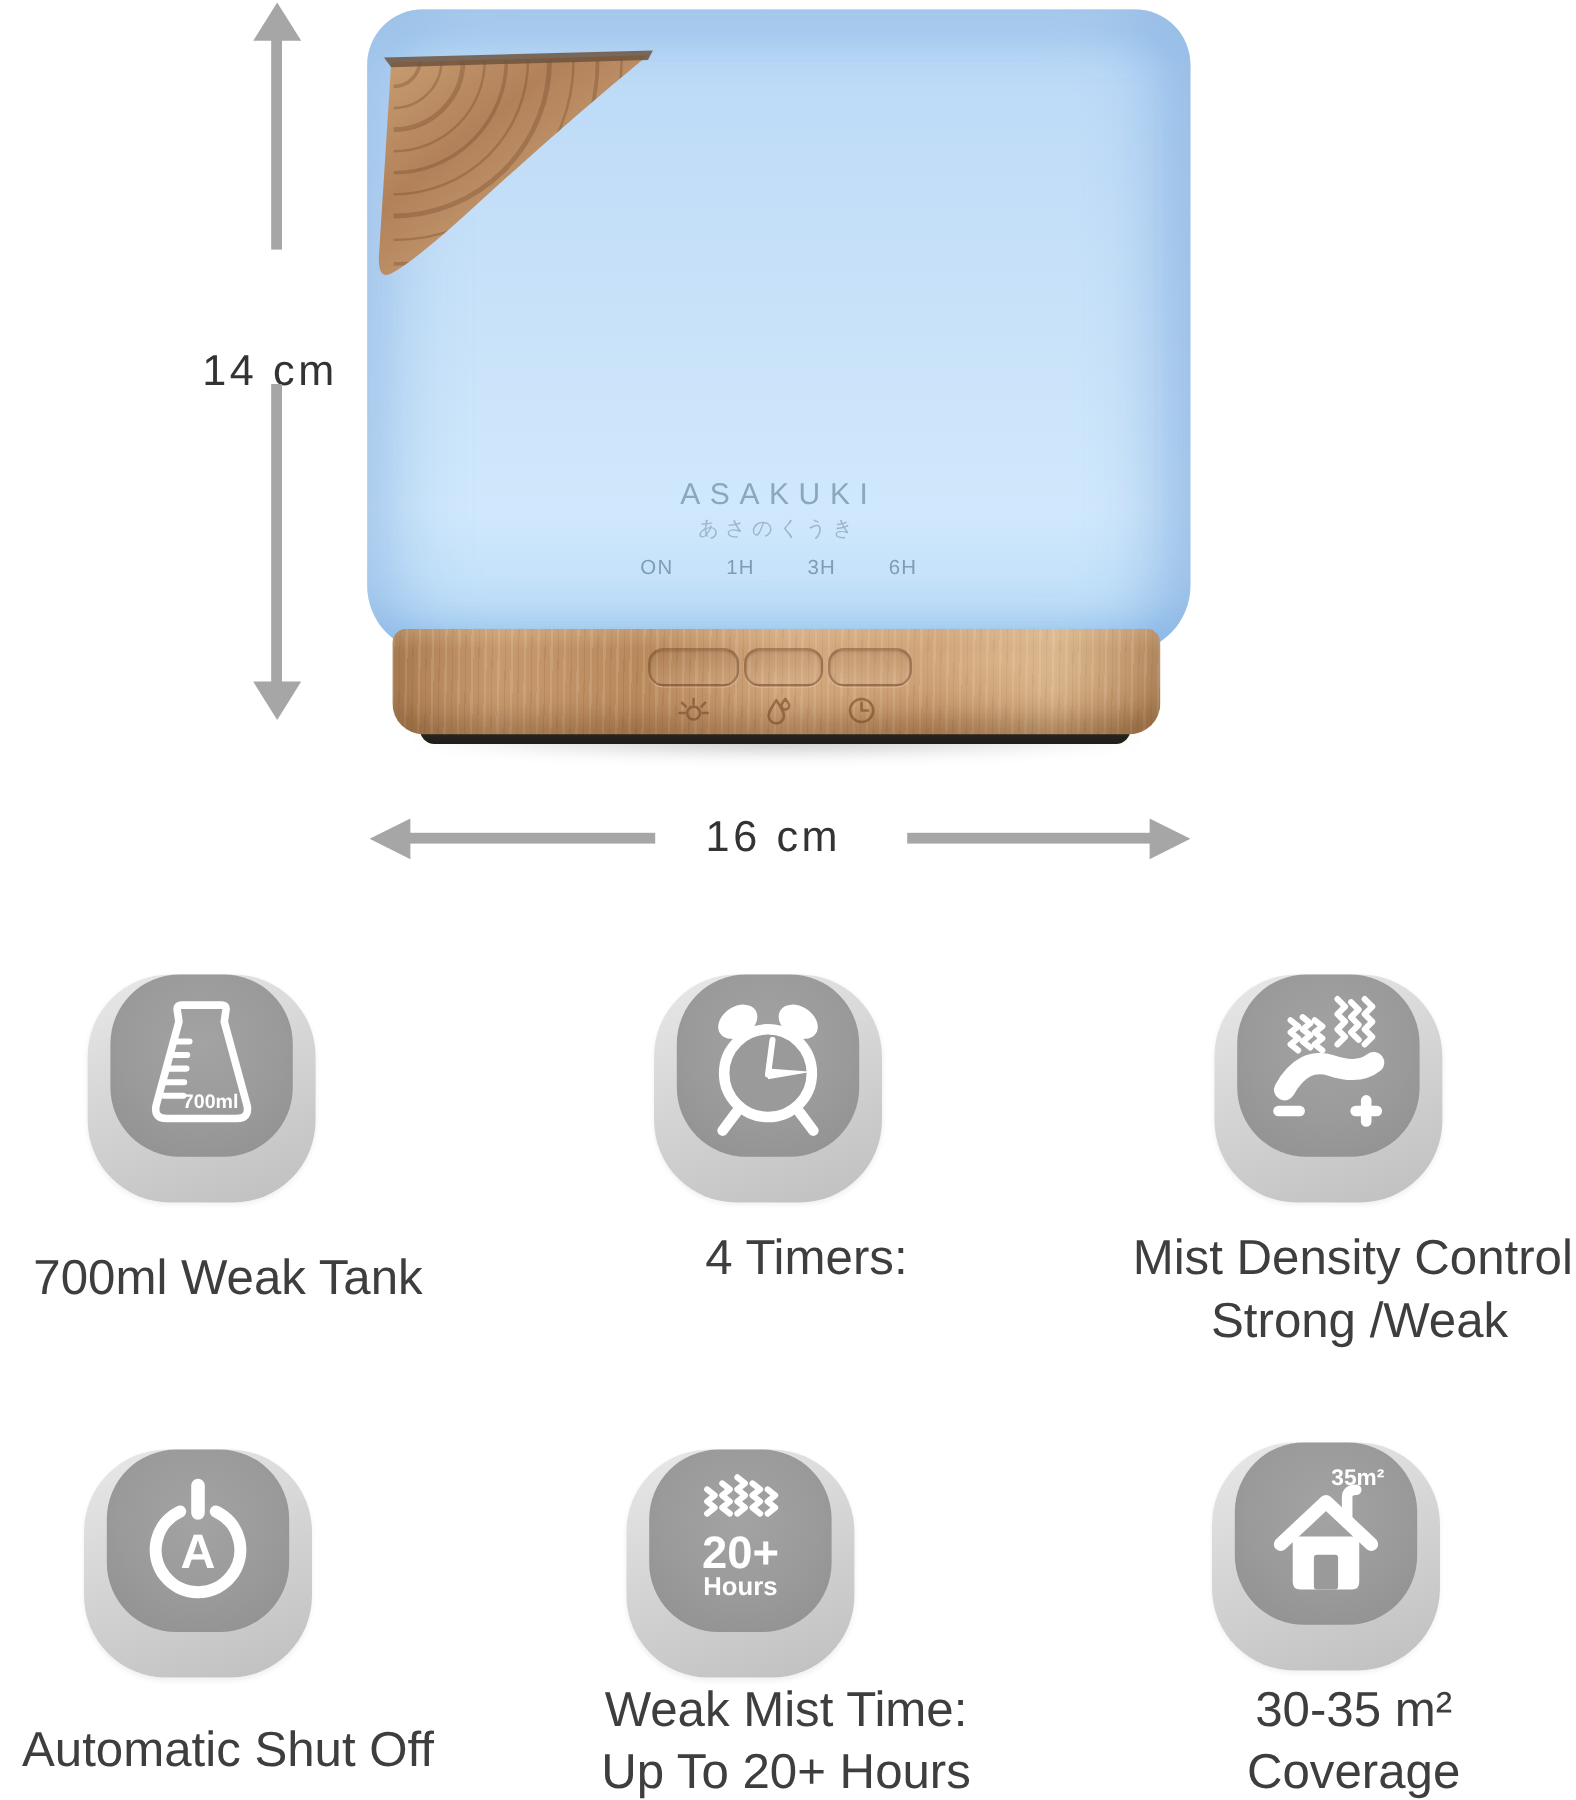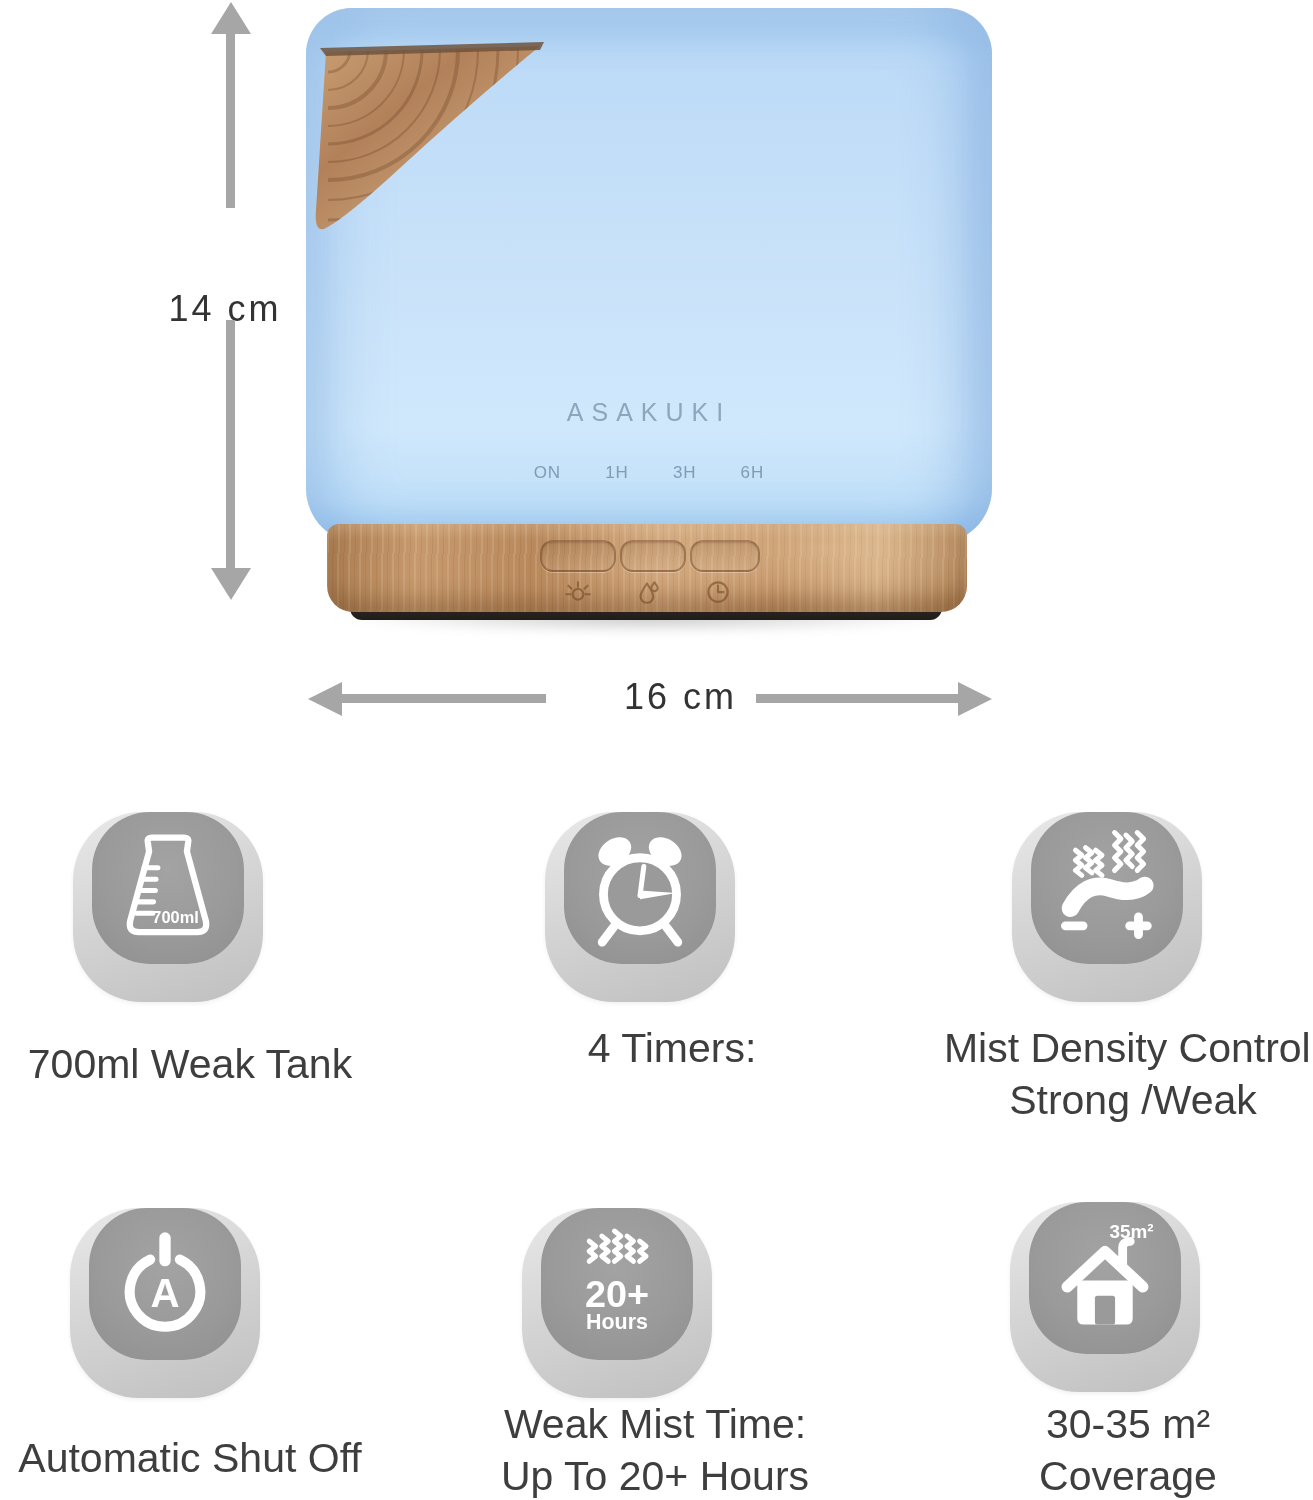--- a/index.html
+++ b/index.html
@@ -94,20 +94,21 @@
         <path d="M136 28 A112 112 0 0 1 24 140" stroke-width="2"></path>
         <path d="M154 28 A130 130 0 0 1 24 158" stroke-width="4"></path>
         <path d="M174 28 A150 150 0 0 1 24 178" stroke-width="2"></path>
         <path d="M194 28 A170 170 0 0 1 24 198" stroke-width="3"></path>
         <path d="M214 26 A190 190 0 0 1 24 216" stroke-width="2"></path>
       </g>
       <path d="M16 26 L240 20 L236 28 L22 34 Z" fill="#6e543d" opacity="0.85"></path>
     </svg>
 
     <div class="brand">ASAKUKI</div>
+    <div class="brand-jp">あさのくうき</div>
     <div class="timer-row">
       <span>ON</span>
       <span>1H</span>
       <span>3H</span>
       <span>6H</span>
     </div>
   </div>
 
   <div class="dev-base">
     <div class="base-btn" style="left:213px;width:72px;"></div>
@@ -125,21 +126,21 @@
     <svg class="base-ic" style="left:376px;" width="30" height="30" viewBox="0 0 28 28">
       <g stroke="#6e4524" stroke-width="2" fill="none" stroke-linecap="round">
         <circle cx="14" cy="15" r="9"></circle>
         <path d="M14 15 V9 M14 15 h5"></path>
       </g>
     </svg>
   </div>
 
   <div class="head head-left" style="left:308px;top:682px;"></div>
   <div class="shaft" style="left:336px;top:694px;width:210px;height:9px;"></div>
-  <div class="dim-label" style="left:568px;top:676px;width:225px;">16 cm</div>
+  <div class="dim-label" style="left:532px;top:676px;width:225px;">16 cm</div>
   <div class="shaft" style="left:756px;top:694px;width:206px;height:9px;"></div>
   <div class="head head-right" style="left:958px;top:682px;"></div>
 
   <div class="tile" style="left:73px;top:812px;">
     <div class="tile-inner">
       <svg width="126" height="126" viewBox="0 0 100 100">
         <path d="M37 10 L63 10 Q67 10 66 14 L65 21 L80 76 Q82 85 73 85 L27 85 Q18 85 20 76 L35 21 L34 14 Q33 10 37 10 Z" fill="none" stroke="#fff" stroke-width="5" stroke-linejoin="round"></path>
         <g stroke="#fff" stroke-width="4" stroke-linecap="round">
           <path d="M31 34 h11 M29.5 43 h11 M28 52 h12 M26.5 61 h12 M25 70 h13"></path>
         </g>

